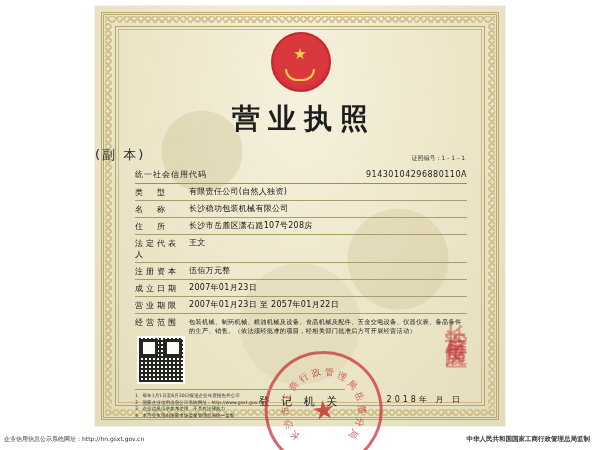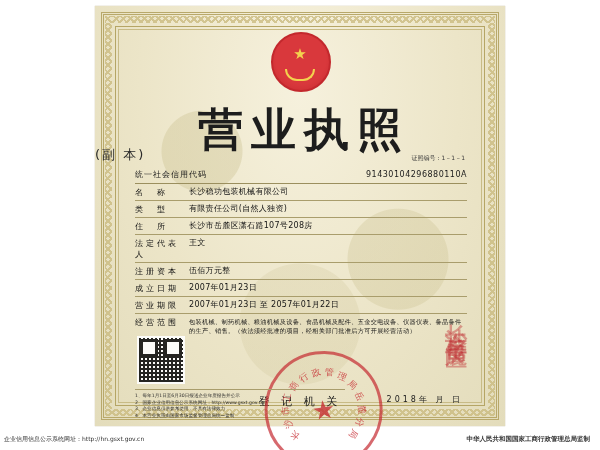--- a/index.html
+++ b/index.html
@@ -109,21 +109,21 @@
   }
 
   
   .title {
     position: absolute;
     left: 0; right: 0;
     top: 94px;
     text-align: center;
     font-family: "DejaVu Sans", sans-serif;
     font-weight: bold;
-    font-size: 45px;
+    font-size: 28px;
     letter-spacing: 8px;
     color: #1d1d1d;
     text-indent: 8px;
   }
   .subtitle {
     position: absolute;
     left: 0; right: 0;
     top: 140px;
     font-size: 13px;
     letter-spacing: 2px;
@@ -327,26 +327,26 @@
     <div class="subtitle">(副 本)</div>
     <div class="serial">证照编号：1－1－1</div>
 
     <div class="code-line">
       <span class="label">统一社会信用代码</span>
       <span class="value">91430104296880110A</span>
     </div>
 
     <div class="fields">
       <div class="row">
+        <span class="lbl">类　型</span>
+        <span class="val">有限责任公司(自然人独资)</span>
+      </div>
+      <div class="row">
         <span class="lbl">名　称</span>
         <span class="val">长沙稳功包装机械有限公司</span>
-      </div>
-      <div class="row">
-        <span class="lbl">类　型</span>
-        <span class="val">有限责任公司(自然人独资)</span>
       </div>
       <div class="row">
         <span class="lbl">住　所</span>
         <span class="val">长沙市岳麓区潇石路107号208房</span>
       </div>
       <div class="row">
         <span class="lbl">法定代表人</span>
         <span class="val">王文</span>
       </div>
       <div class="row">

